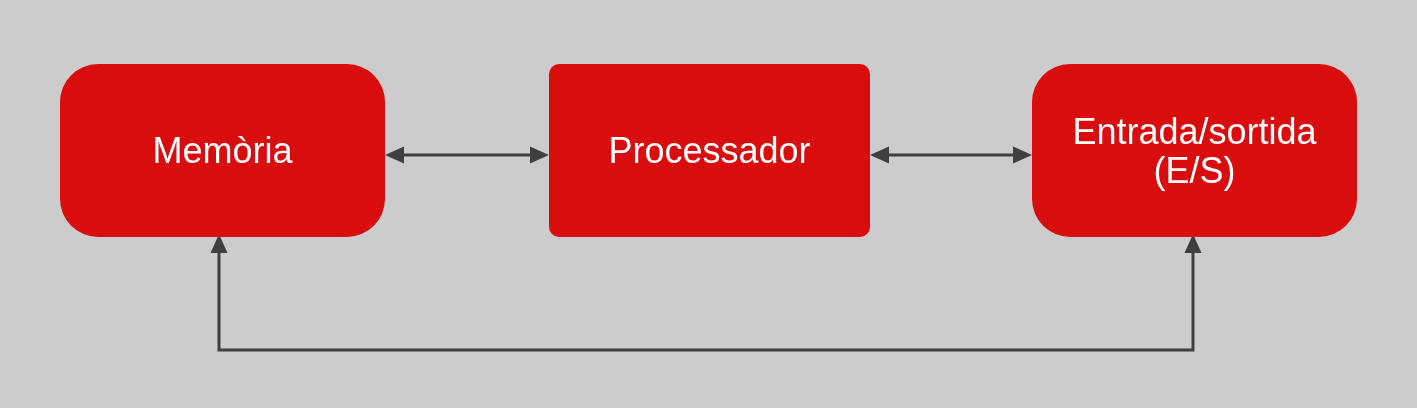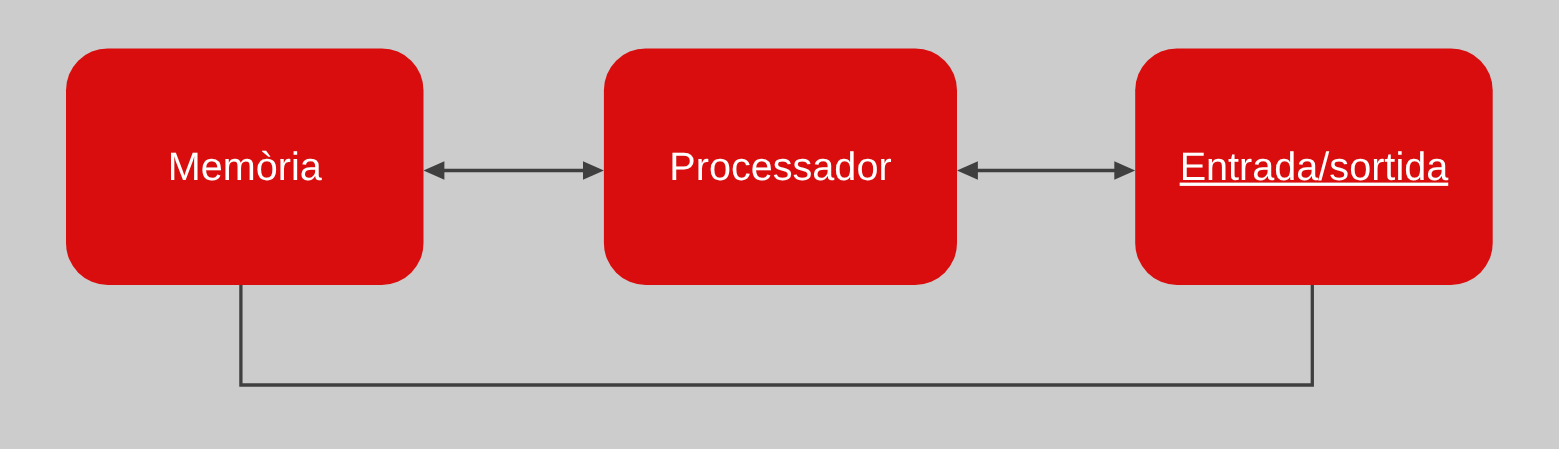--- a/index.html
+++ b/index.html
@@ -17,36 +17,36 @@
   }
   .connectors {
     position: absolute;
     left: 0;
     top: 0;
     width: 1417px;
     height: 408px;
   }
   .node {
     position: absolute;
-    top: 44px;
-    height: 215px;
+    top: 64px;
+    height: 173px;
     background: #D90D0D;
     border-radius: 38px;
     display: flex;
     flex-direction: column;
     align-items: center;
     justify-content: center;
     color: #FFFFFF;
     font-size: 36px;
     line-height: 39px;
     text-align: center;
   }
   .node-memoria        { left: 60px;   width: 325px; }
-  .node-processador    { left: 549px;  width: 321px; }
-  .node-entrada-sortida{ left: 1032px; width: 325px; text-decoration: underline; }
+  .node-processador    { left: 549px;  width: 321px; border-radius: 10px; }
+  .node-entrada-sortida{ left: 1032px; width: 325px; }
   .label, .sublabel { display: block; white-space: pre; }
 </style>
 </head>
 <body>
 
 <div class="canvas">
 
   <svg class="connectors" viewBox="0 0 1417 408" xmlns="http://www.w3.org/2000/svg">
 
     <g>
@@ -72,15 +72,16 @@
     <span class="label">Memòria</span>
     <span class="sublabel"></span>
   </div>
 
   <div class="node node-processador">
     <span class="label">Processador</span>
   </div>
 
   <div class="node node-entrada-sortida">
     <span class="label">Entrada/sortida</span>
+    <span class="sublabel">(E/S)</span>
   </div>
 
 </div>
 
 </body></html>

